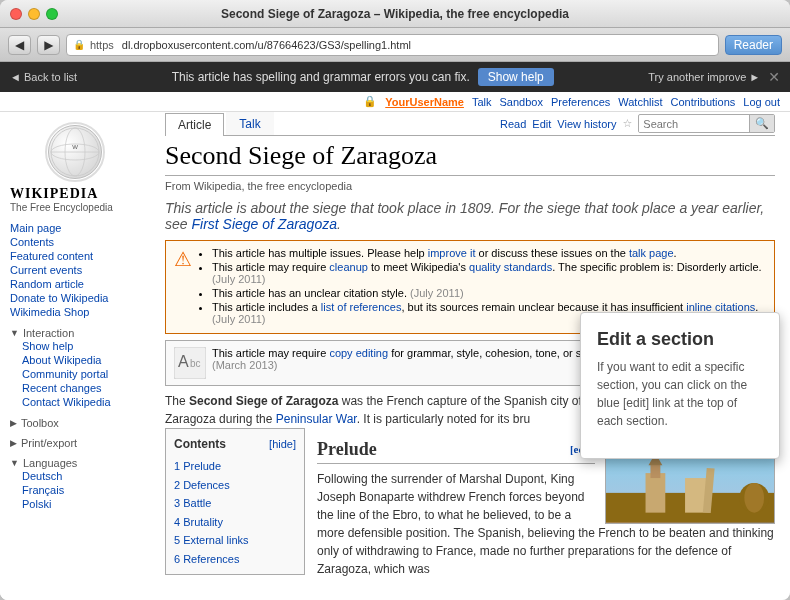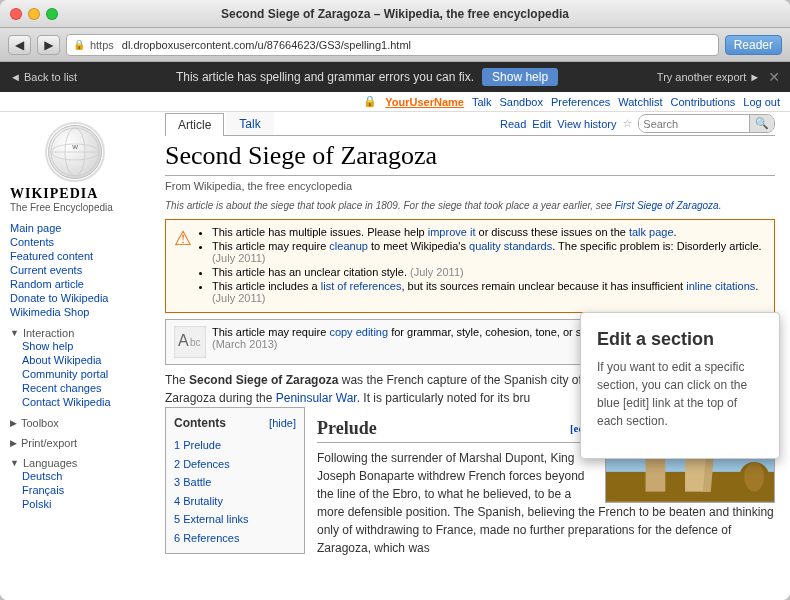--- a/index.html
+++ b/index.html
@@ -58,33 +58,33 @@
     
     .content-area { flex: 1; padding: 0 15px 15px 15px; overflow: hidden; position: relative; }
 
     
     .tab-bar { display: flex; align-items: center; border-bottom: 1px solid #aaa; margin-bottom: 5px; gap: 0; }
     .tab { padding: 4px 12px; font-size: 12px; cursor: pointer; color: #0645ad; border: 1px solid transparent; border-bottom: none; background: #f8f8f8; margin-right: 2px; }
     .tab.active { background: white; border-color: #aaa; border-bottom-color: white; color: #333; font-weight: normal; margin-bottom: -1px; }
     .tab-actions { margin-left: auto; display: flex; align-items: center; gap: 6px; font-size: 11px; }
     .tab-action-link { color: #0645ad; text-decoration: none; cursor: pointer; }
     .tab-star { color: #aaa; cursor: pointer; }
-    .search-box { display: flex; align-items: center; border: 1px solid #aaa; border-radius: 8px; overflow: hidden; }
+    .search-box { display: flex; align-items: center; border: 1px solid #aaa; border-radius: 2px; overflow: hidden; }
     .search-input { border: none; outline: none; font-size: 11px; padding: 2px 4px; width: 110px; }
     .search-btn { background: #e0e0e0; border: none; border-left: 1px solid #aaa; padding: 2px 5px; cursor: pointer; font-size: 11px; }
 
     
     .article-title { font-family: 'Linux Libertine', 'Georgia', serif; font-size: 26px; font-weight: normal; color: #000; border-bottom: 1px solid #aaa; padding-bottom: 4px; margin-bottom: 4px; }
     .article-subtitle { font-size: 11px; color: #555; margin-bottom: 8px; }
 
     
     .article-body { font-size: 12px; line-height: 1.5; color: #333; }
 
     
-    .hatnote { font-style: italic; font-size: 10px; color: #555; margin-bottom: 8px; }
+    .hatnote { font-style: italic; font-size: 14px; color: #555; margin-bottom: 8px; }
     .hatnote a { color: #0645ad; }
 
     
     .warning-box { border: 1px solid #c60; background: #fffaf0; padding: 6px 8px; margin-bottom: 6px; font-size: 11px; display: flex; align-items: flex-start; gap: 6px; }
     .warning-icon { font-size: 20px; color: #e60; flex-shrink: 0; }
     .warning-list { list-style: disc; padding-left: 14px; }
     .warning-list li { margin-bottom: 2px; }
     .warn-link { color: #0645ad; }
     .warn-bold { font-weight: normal; }
 
@@ -146,21 +146,21 @@
     <button class="reader-btn">Reader</button>
   </div>
 
   <div class="notif-bar">
     <span class="notif-back">◄ Back to list</span>
     <div class="notif-center">
       <span class="notif-message">This article has spelling and grammar errors you can fix.</span>
       <button class="show-help-btn">Show help</button>
     </div>
     <div class="notif-right">
-      <span>Try another export ►</span>
+      <span>Try another improve ►</span>
       <span class="notif-close">✕</span>
     </div>
   </div>
 
   <div class="wiki-topbar">
     <span style="color:#888;">🔒</span>
     <span class="wiki-user">YourUserName</span>
     <span class="wiki-toplink">Talk</span>
     <span class="wiki-toplink">Sandbox</span>
     <span class="wiki-toplink">Preferences</span>

